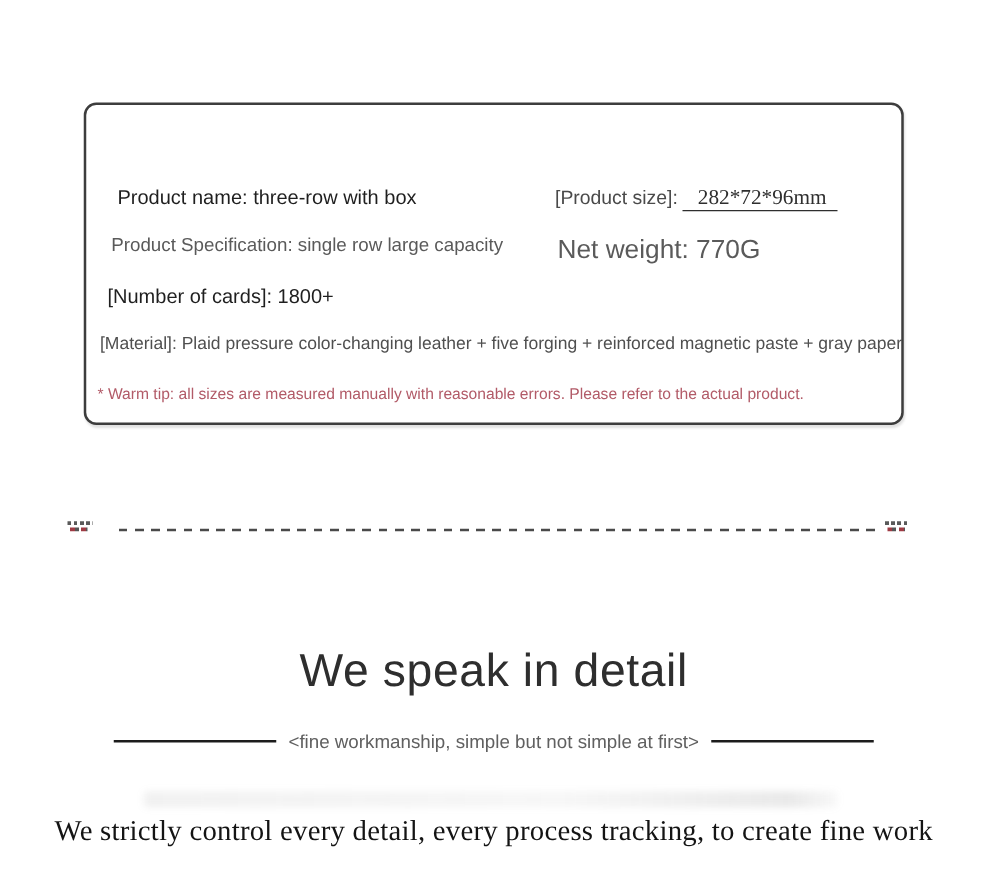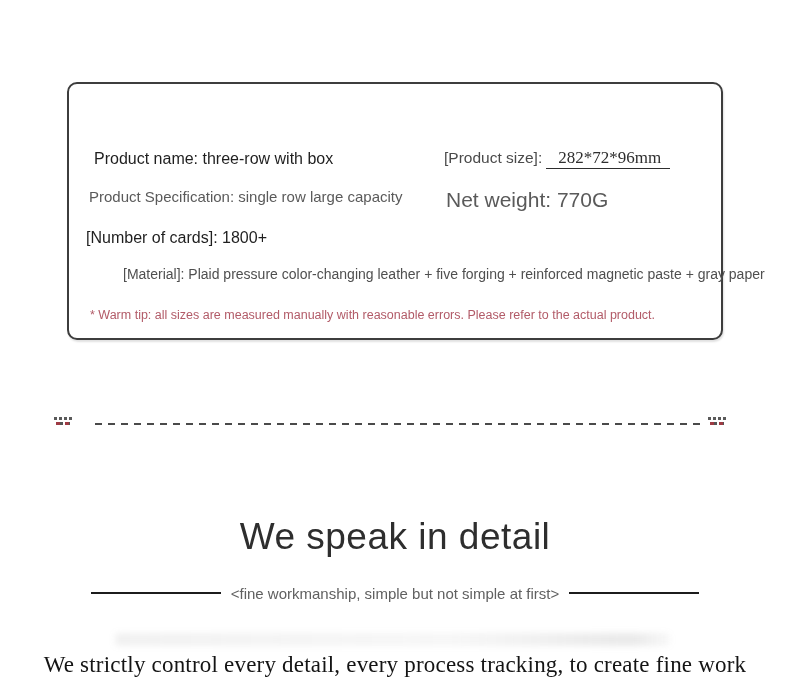--- a/index.html
+++ b/index.html
@@ -57,22 +57,22 @@
     font-family: "Liberation Serif", serif;
     font-size: 17px;
     color: #2e2e2e;
     border-bottom: 1.5px solid #2e2e2e;
     padding: 0 9px 1px 12px;
     margin-left: 4px;
   }
   .t-spec       { left: 20px;  top: 104px; font-size: 15px;   color: #5a5a5a; }
   .t-net-weight { left: 377px; top: 104px; font-size: 21px;   color: #5a5a5a; text-align: center; }
   .t-num-cards  { left: 17px;  top: 145px; font-size: 16px;   color: #1f1f1f; }
-  .t-material   { left: 11px;  top: 182px; font-size: 14px;   color: #4f4f4f; margin-left: 43px; }
-  .t-warm-tip   { left: 21px;  top: 224px; font-size: 12.5px; color: #b25b68; text-align: right; }
+  .t-material   { left: 11px;  top: 182px; font-size: 14px;   color: #4f4f4f; }
+  .t-warm-tip   { left: 9px;  top: 224px; font-size: 12.5px; color: #b25b68; text-align: right; }
 
   
   .divider-dashed {
     position: absolute;
     left: 95px; top: 423px;
     width: 610px; height: 2px;
     background: repeating-linear-gradient(90deg, #4a4a4a 0 7px, transparent 7px 13px);
   }
   .divider-end-mark {
     position: absolute;

